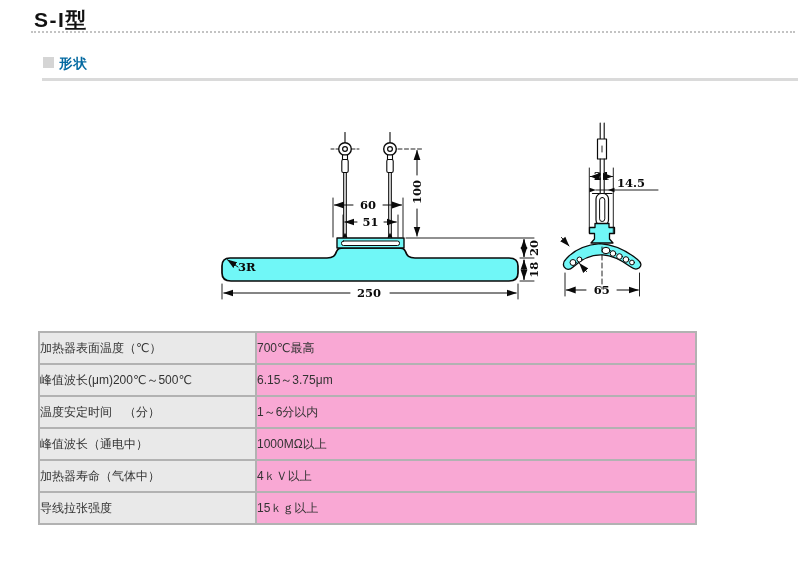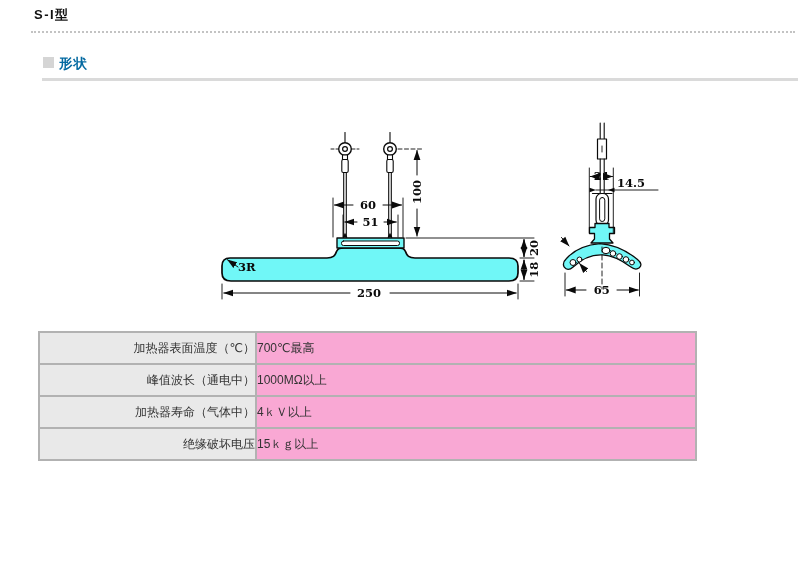--- a/index.html
+++ b/index.html
@@ -3,21 +3,21 @@
 <meta charset="utf-8">
 <style>
   html,body{margin:0;padding:0;}
   body{
     width:800px;height:567px;position:relative;background:#ffffff;
     font-family:"Liberation Sans","DejaVu Sans",sans-serif;color:#222;
     overflow:hidden;
   }
   .abs{position:absolute;}
   .page-title{
-    left:34px;top:6px;font-size:13px;font-weight:bold;color:#111;
+    left:34px;top:6px;font-size:21px;font-weight:bold;color:#111;
     letter-spacing:1.5px;
   }
   .dotted-divider{
     left:31px;top:31px;width:764px;height:0;
     border-top:2px dotted #c3c3c3;
   }
   .section-bullet{
     left:43px;top:57px;width:11px;height:11px;background:#d5d5d5;
   }
   .section-heading{
@@ -33,21 +33,21 @@
     font-size:11.5px;font-weight:bold;fill:#0a0a0a;
   }
   table.spec{
     position:absolute;left:38px;top:331px;width:659px;
     border-collapse:collapse;table-layout:fixed;
   }
   table.spec td{
     border:2px solid #b2b2b2;font-size:12px;color:#333;
     height:30px;padding:0;
   }
-  td.spec-label{background:#e9e9e9;width:215px;text-align:right;}
+  td.spec-label{background:#e9e9e9;width:215px;text-align:left;}
   td.spec-value{background:#f9a8d4;padding-left:16px;text-align:left;}
 </style>
 </head>
 <body>
 
 <div class="abs page-title">S-I型</div>
 <div class="abs dotted-divider"></div>
 <div class="abs section-bullet"></div>
 <div class="abs section-heading">形状</div>
 <div class="abs section-underline"></div>
@@ -202,25 +202,33 @@
   </g>
 </svg>
 
 <table class="spec">
   <tbody>
     <tr>
       <td class="spec-label">加热器表面温度（℃）</td>
       <td class="spec-value">700℃最高</td>
     </tr>
     <tr>
+      <td class="spec-label">峰值波长(μm)200℃～500℃</td>
+      <td class="spec-value">6.15～3.75μm</td>
+    </tr>
+    <tr>
+      <td class="spec-label">温度安定时间　（分）</td>
+      <td class="spec-value">1～6分以内</td>
+    </tr>
+    <tr>
       <td class="spec-label">峰值波长（通电中）</td>
       <td class="spec-value">1000MΩ以上</td>
     </tr>
     <tr>
       <td class="spec-label">加热器寿命（气体中）</td>
       <td class="spec-value">4ｋＶ以上</td>
     </tr>
     <tr>
-      <td class="spec-label">绝缘破坏电压</td>
+      <td class="spec-label">导线拉张强度</td>
       <td class="spec-value">15ｋｇ以上</td>
     </tr>
   </tbody>
 </table>
 
 </body></html>

